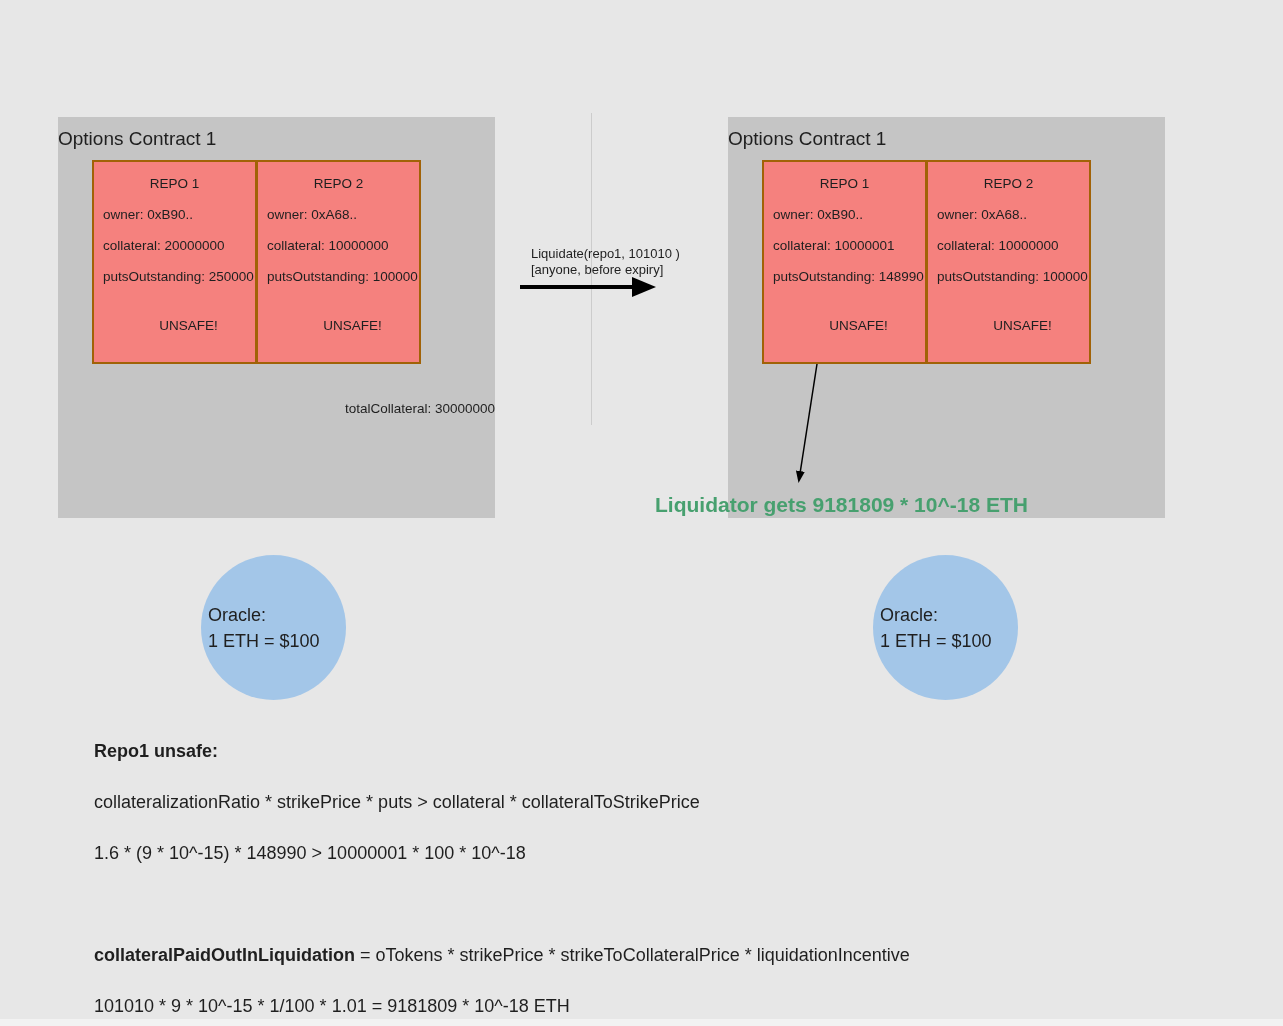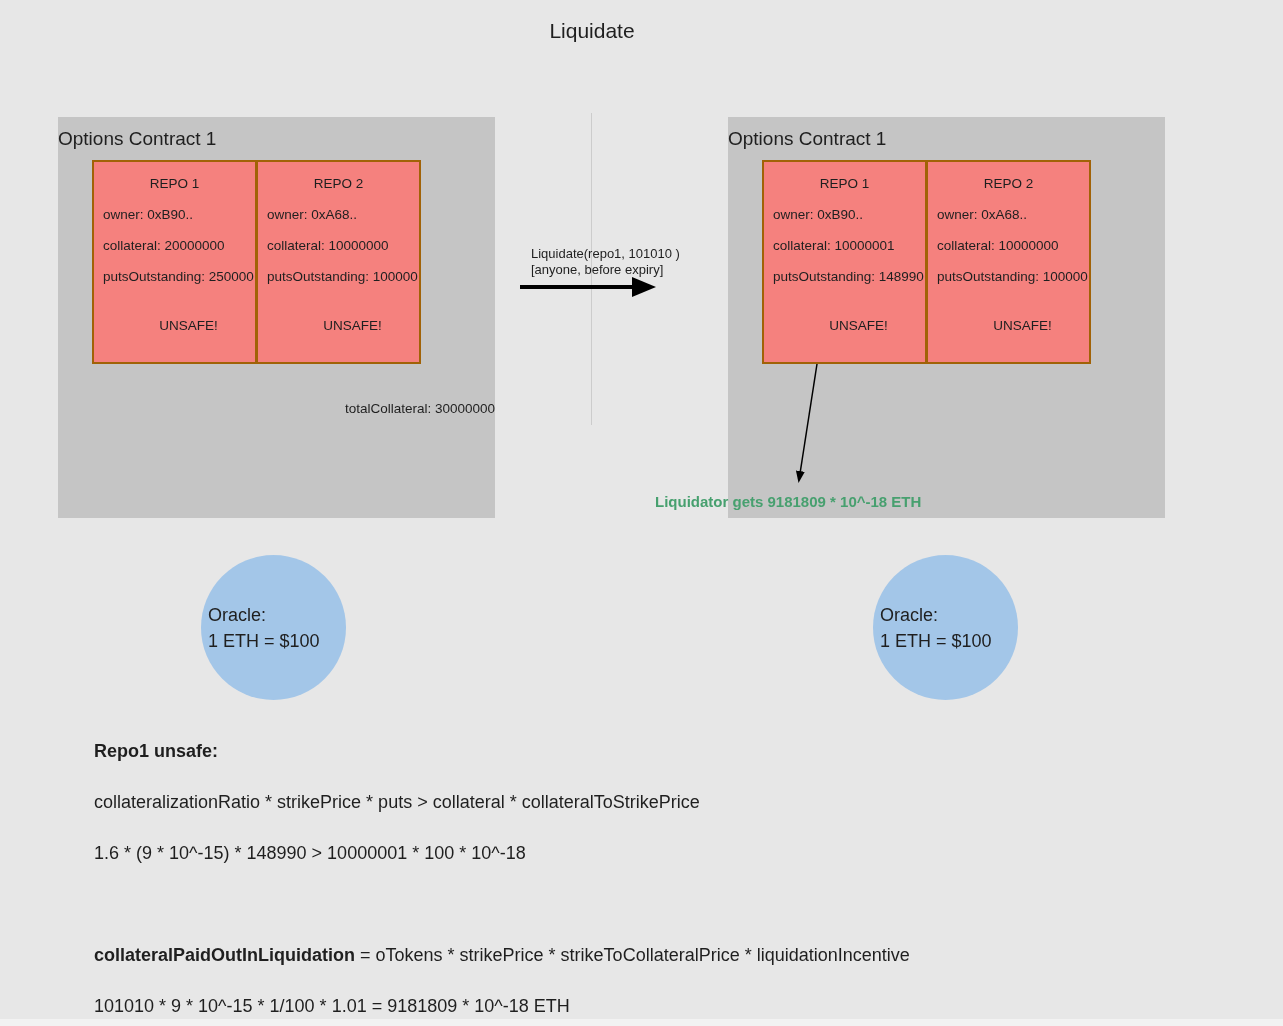--- a/index.html
+++ b/index.html
@@ -41,21 +41,21 @@
     background:#cccccc;
   }
   .transition-label {
     position:absolute; left:531px; top:246px;
     font-size:13px; line-height:15.5px;
   }
   .arrow-h { position:absolute; left:518px; top:276px; overflow:visible; }
   .arrow-d { position:absolute; left:780px; top:356px; overflow:visible; }
   .liq-note {
     position:absolute; left:655px; top:493px;
-    font-size:15px; font-weight:bold; color:#47a06f;
+    font-size:21px; font-weight:bold; color:#47a06f;
   }
   
   .oracle {
     position:absolute; top:555px; width:145px; height:145px;
     border-radius:50%; background:#a3c6e8;
     box-sizing:border-box; padding:47px 0 0 7px;
     font-size:18px; line-height:26px;
   }
   .oracle.left  { left:201px; }
   .oracle.right { left:873px; }
@@ -65,21 +65,20 @@
   .bottom-strip {
     position:absolute; left:0; top:1019px; width:100%; height:7px;
     background:#f2f2f2;
   }
 </style>
 </head>
 <body>
 
 <div class="canvas">
 
-  <div class="page-title">Liquidate</div>
 
   <div class="contract before">
     <div class="contract-title">Options Contract 1</div>
     <div class="repo-row">
       <div class="repo-card">
         <div class="repo-name">REPO 1</div>
         <div class="repo-line">owner: 0xB90..</div>
         <div class="repo-line">collateral: 20000000</div>
         <div class="repo-line">putsOutstanding: 250000</div>
         <div class="repo-status">UNSAFE!</div>

